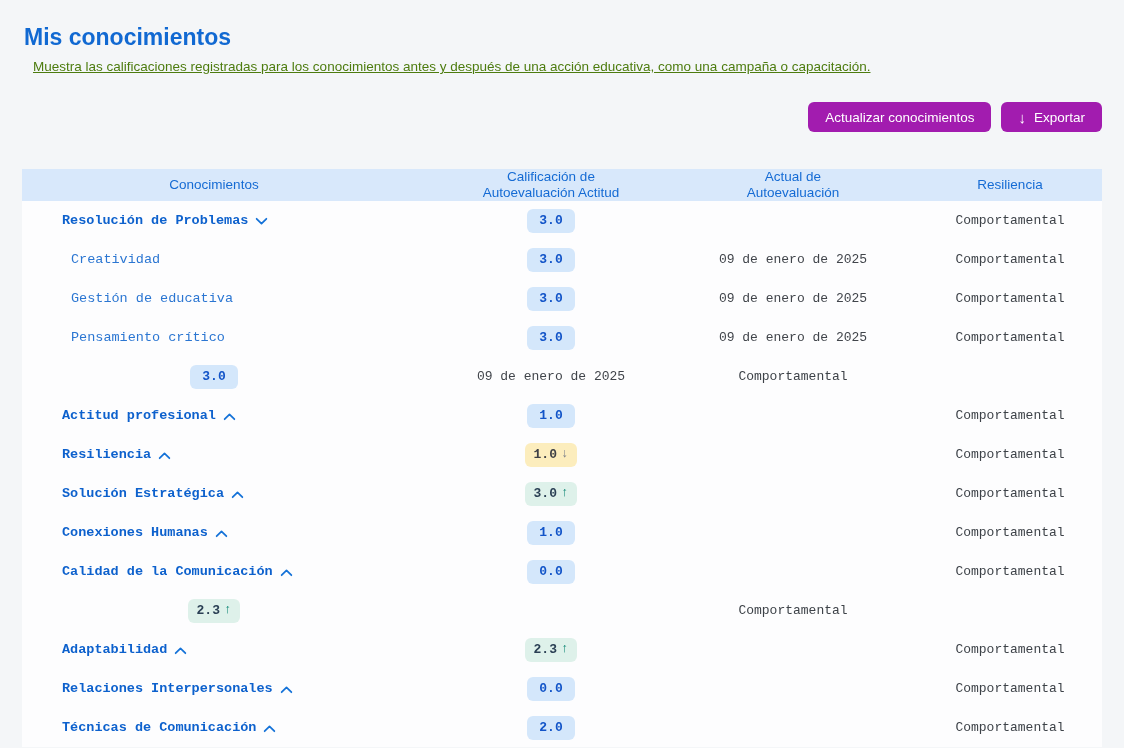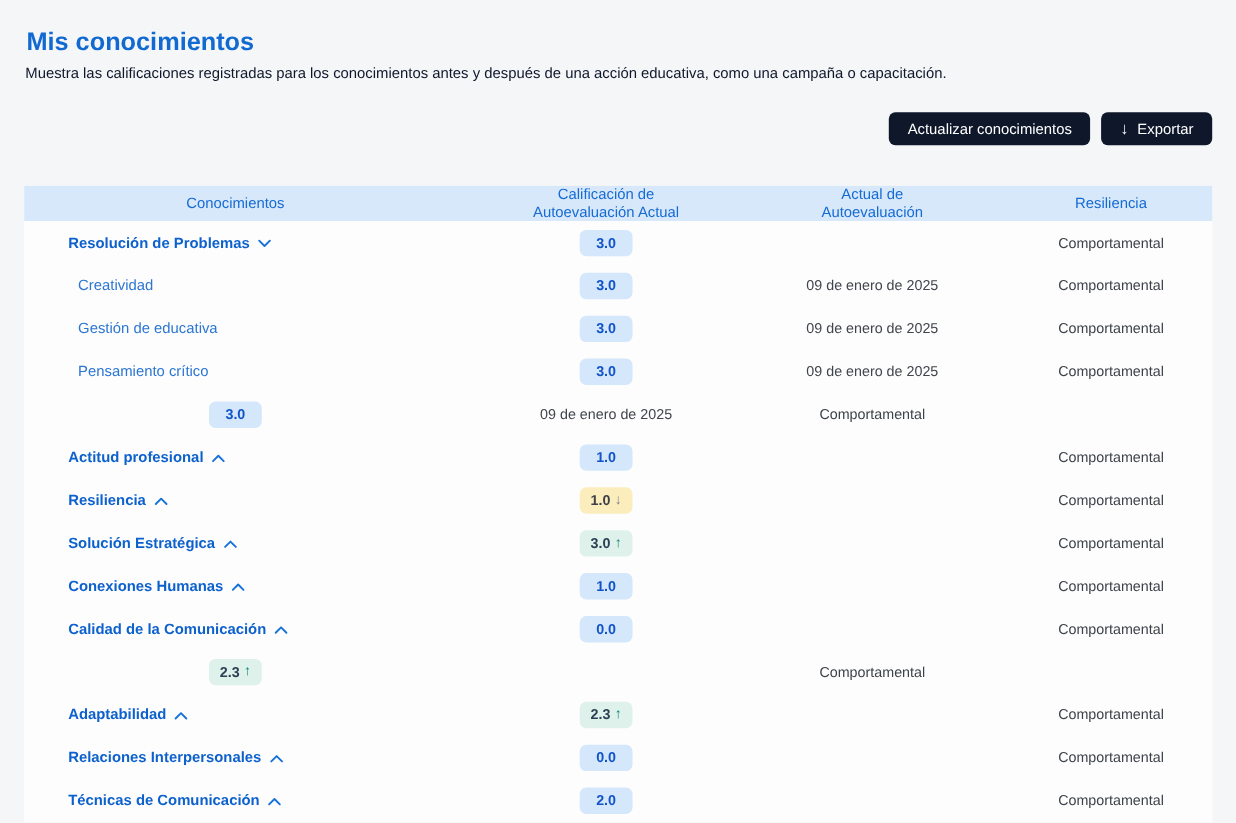--- a/index.html
+++ b/index.html
@@ -9,53 +9,54 @@
     font-family:"Liberation Sans",sans-serif;
     -webkit-font-smoothing:antialiased;
   }
   .page{padding:22px;}
   .page-title{
     margin:0;padding:1px 0 0 2px;
     font-size:23px;line-height:29px;font-weight:600;
     color:#1169d2;
   }
   .page-subtitle{
-    margin:6px 0 0 1px;
+    margin:6px 0 0 11px;
     font-size:13.5px;line-height:17px;
-    color:#0f172a;
+    color:#4d7c0f;
+    text-decoration:underline;
   }
   .toolbar{
     margin-top:27px;
     display:flex;justify-content:flex-end;align-items:center;gap:10px;
   }
   .btn{
     display:inline-flex;align-items:center;justify-content:center;gap:8px;
     height:30px;padding:0 17px;
-    background:#0f172a;color:#fff;border:none;border-radius:6px;
+    background:#a21caf;color:#fff;border:none;border-radius:6px;
     font-family:"Liberation Sans",sans-serif;
     font-size:13.5px;cursor:pointer;white-space:nowrap;
   }
   .btn .dl-icon{font-size:15px;line-height:1;font-weight:bold;}
   .ktable{
     margin-top:37px;
     background:#fdfdfe;
   }
   .thead{
     display:grid;grid-template-columns:384px 290px 194px 240px;
     background:#d8e8fb;height:32px;
   }
   .th{
     display:flex;align-items:center;justify-content:center;text-align:center;
     color:#156bd4;font-size:13.5px;line-height:16px;white-space:pre-line;
   }
   .trow{
     display:grid;grid-template-columns:384px 290px 194px 240px;
     height:39px;align-items:center;background:#fdfdfe;
   }
-  .cell{min-width:0;}
+  .cell{min-width:0;font-family:Liberation Mono, monospace;}
   .name-cell{display:flex;align-items:center;padding-left:40px;}
   .name-cell.child{padding-left:49px;}
   .klink{
     font-size:13.5px;cursor:pointer;display:inline-flex;align-items:center;gap:7px;
   }
   .klink.parent{color:#0d61cd;font-weight:700;}
   .klink.child{color:#2b76d2;font-weight:400;}
   .chev{color:#1472d8;flex:none;margin-top:1px;}
   .score-cell{display:flex;justify-content:center;}
   .badge{
@@ -87,21 +88,21 @@
     <button class="btn">
       <span class="dl-icon">↓</span>
       <span>Exportar</span>
     </button>
   </div>
 
   <div class="ktable">
     <div class="thead">
       <div class="th">Conocimientos</div>
       <div class="th">Calificación de
-Autoevaluación Actual</div>
+Autoevaluación Actitud</div>
       <div class="th">Actual de
 Autoevaluación</div>
       <div class="th">Resiliencia</div>
     </div>
     <div>
   <div class="trow">
     <div class="cell name-cell parent">
       <span class="klink parent">Resolución de Problemas<svg class="chev" viewBox="0 0 12 8" width="13" height="9">
                 <polyline points="1.5,1.5 6,6 10.5,1.5" fill="none" stroke="currentColor" stroke-width="1.6" stroke-linecap="round" stroke-linejoin="round"></polyline>
               </svg></span>

